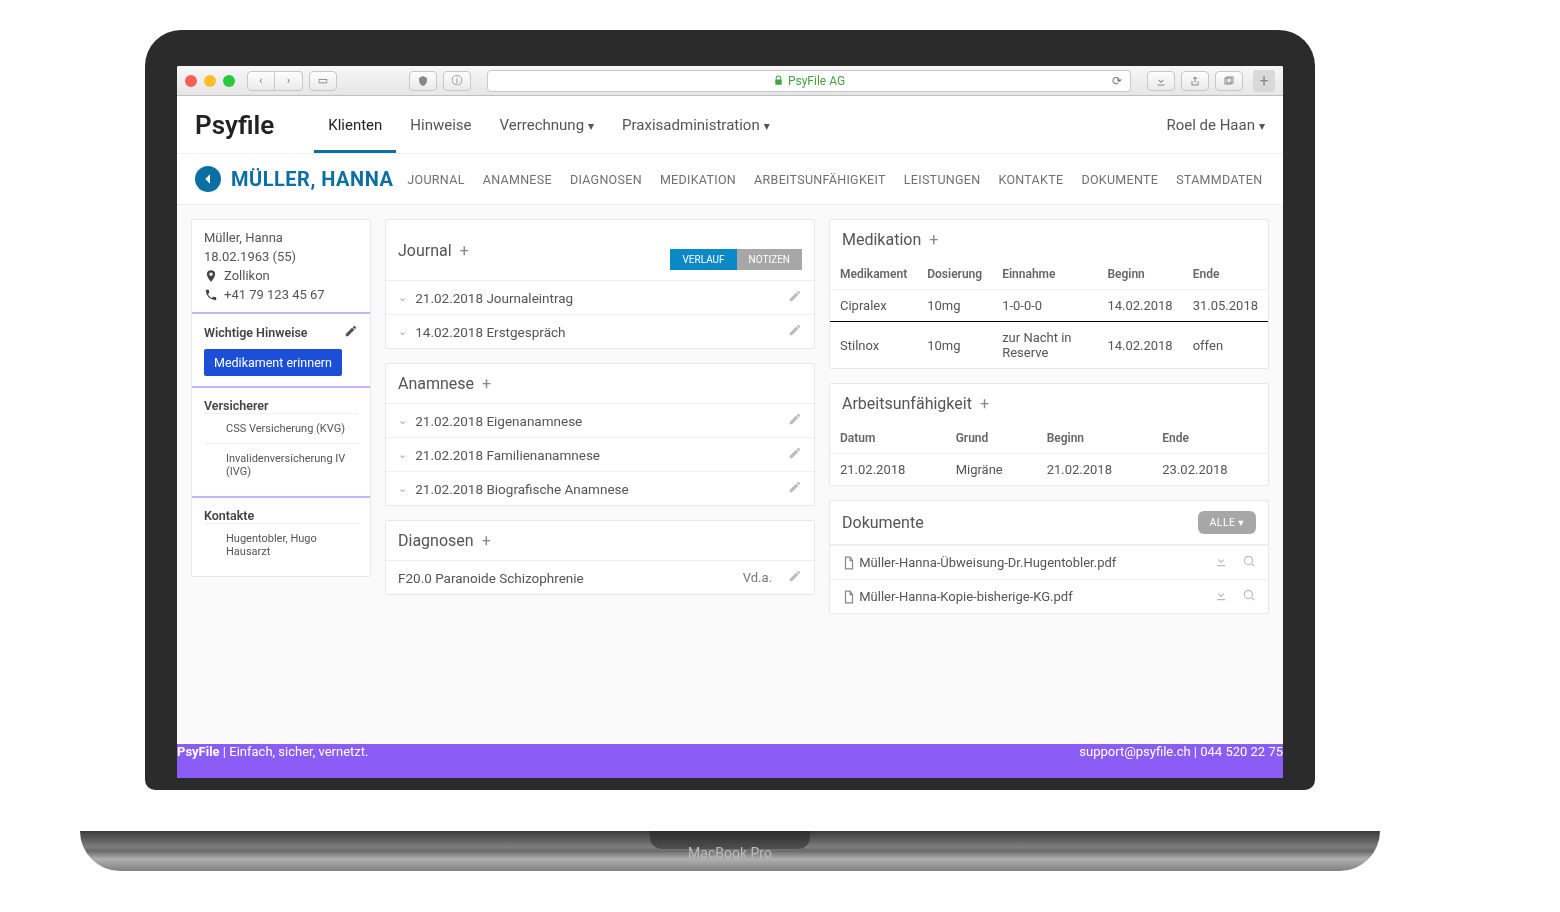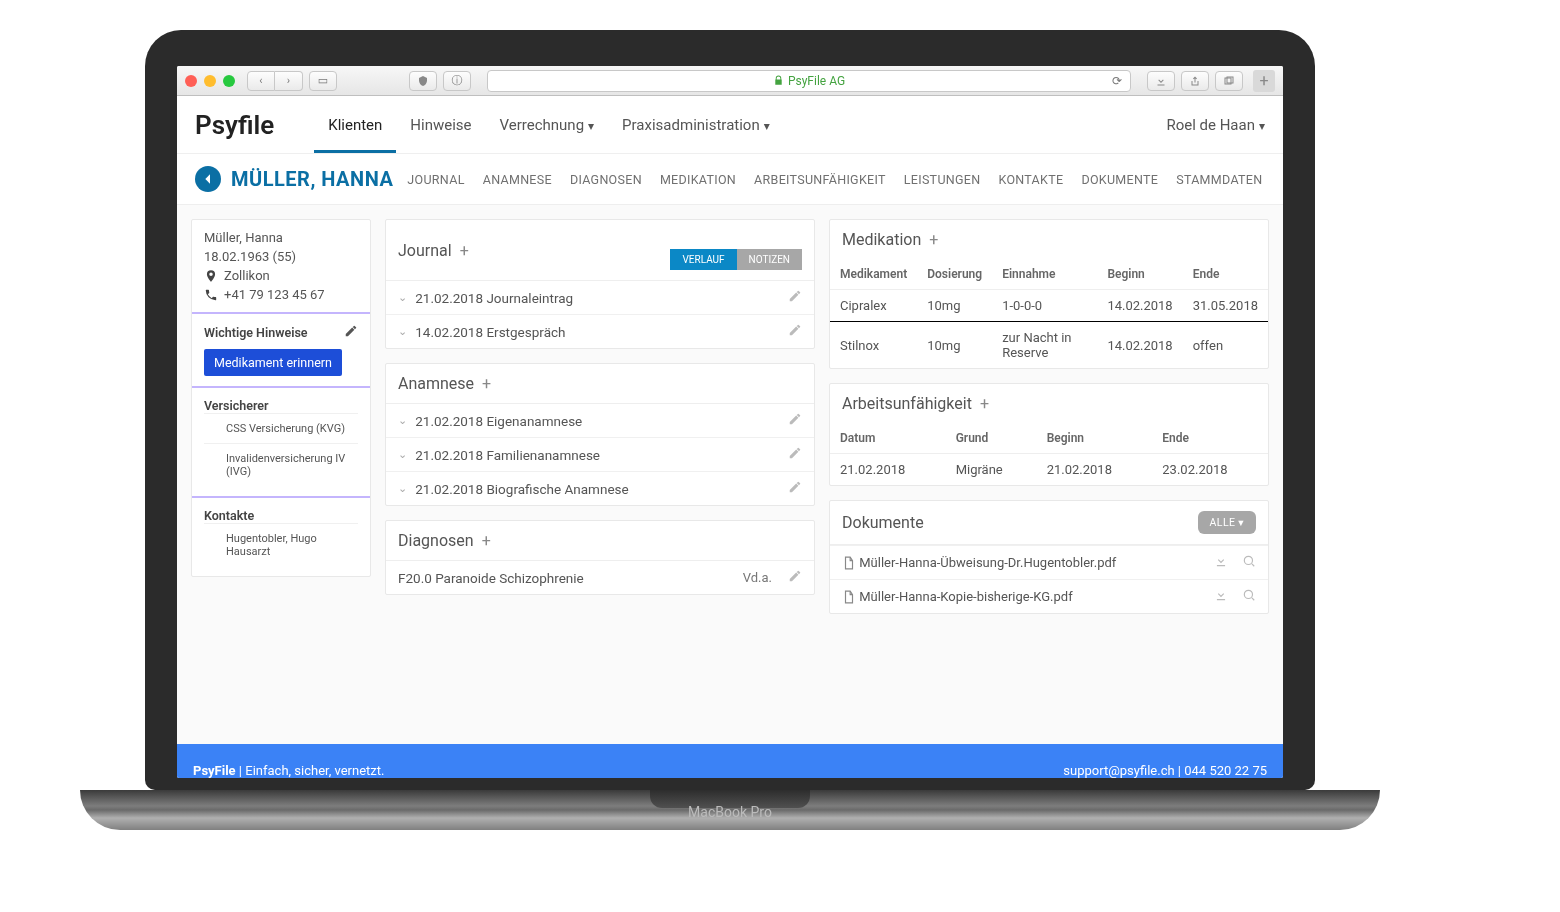--- a/index.html
+++ b/index.html
@@ -15,21 +15,21 @@
   .laptop-frame {
     position: absolute;
     top: 30px; left: 145px;
     width: 1170px; height: 760px;
     background: #2b2b2b;
     border-radius: 36px 36px 10px 10px;
     padding: 36px 32px 12px 32px;
   }
   .laptop-base {
     position: absolute;
-    top: 790px; left: 80px;
+    top: 831px; left: 80px;
     width: 1300px; height: 40px;
     background: linear-gradient(#3a3a3a, #7d7d7d 40%, #6a6a6a 50%, #b0b0b0 70%, #808080 100%);
     border-radius: 0 0 60px 60px;
     text-align: center;
     color: #ccc;
     font-size: 14px;
     line-height: 20px;
   }
   .laptop-base .notch {
     width: 160px; height: 18px;
@@ -165,22 +165,22 @@
 
   .doc-row { display:flex; align-items:center; padding:8px 12px; border-top:1px solid #f0f0f0; font-size:13px; color:#555;}
   .doc-row .icons { margin-left:auto; display:flex; gap:14px; color:#b8b8b8;}
   .doc-filter {
     margin-left:auto; background:#a7a7a7; color:#fff;
     font-size:10.5px; padding:5px 12px; border-radius:6px; cursor:pointer; letter-spacing:0.4px;
   }
 
   
   .app-footer {
-    height:34px; background:#3b82f6; color:#fff;
-    display:flex; align-items:flex-end; padding:0 16px;
+    height:34px; background:#8b5cf6; color:#fff;
+    display:flex; align-items:flex-start; padding:0 0;
     font-size:13px;
   }
   .app-footer .right { margin-left:auto; }
   .app-footer b { font-weight:700;}
 
   .icon { width:14px; height:14px; display:inline-block;}
 </style>
 </head>
 <body>
 

